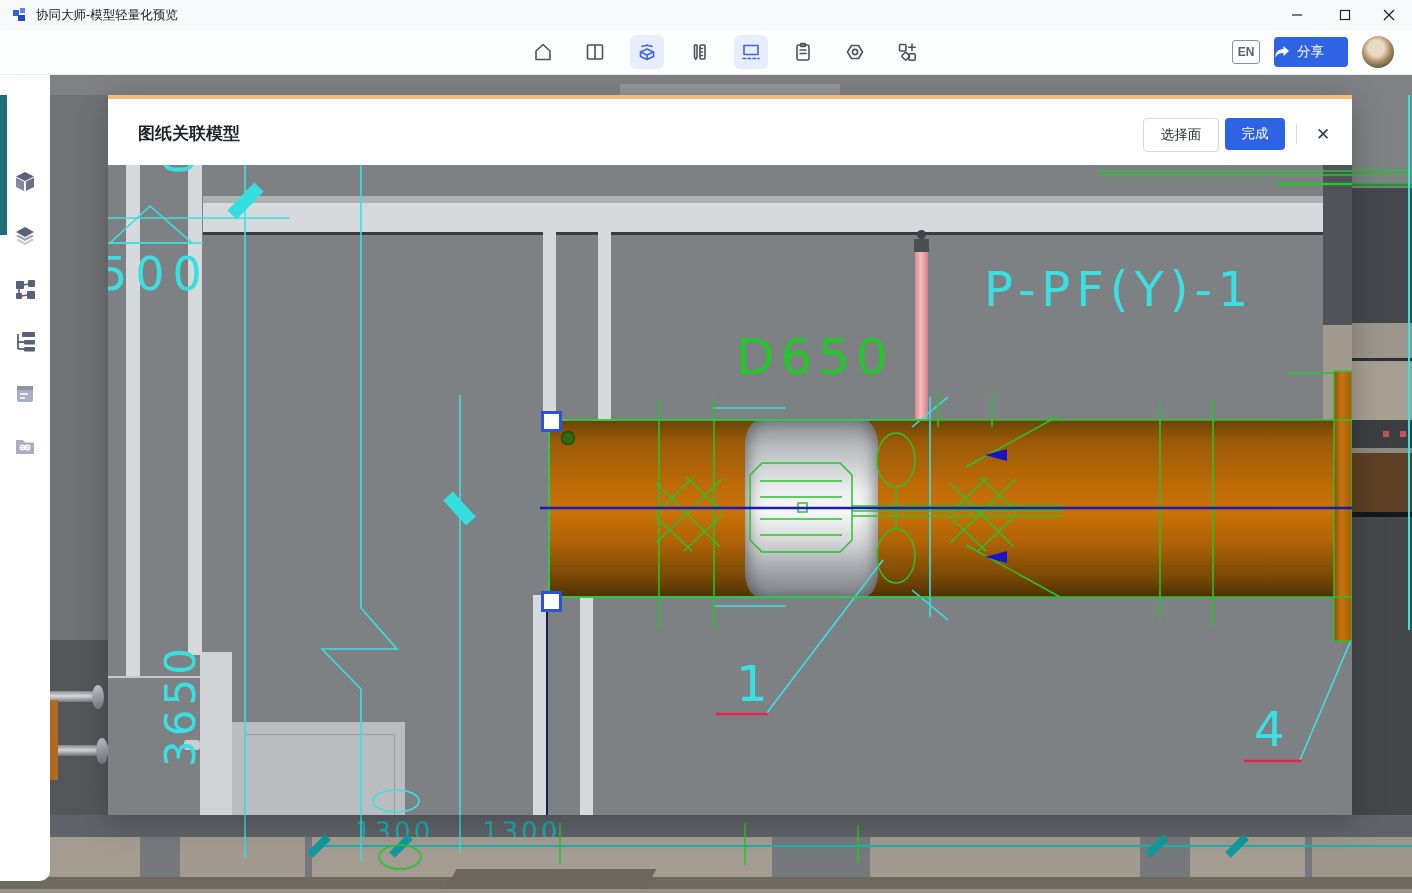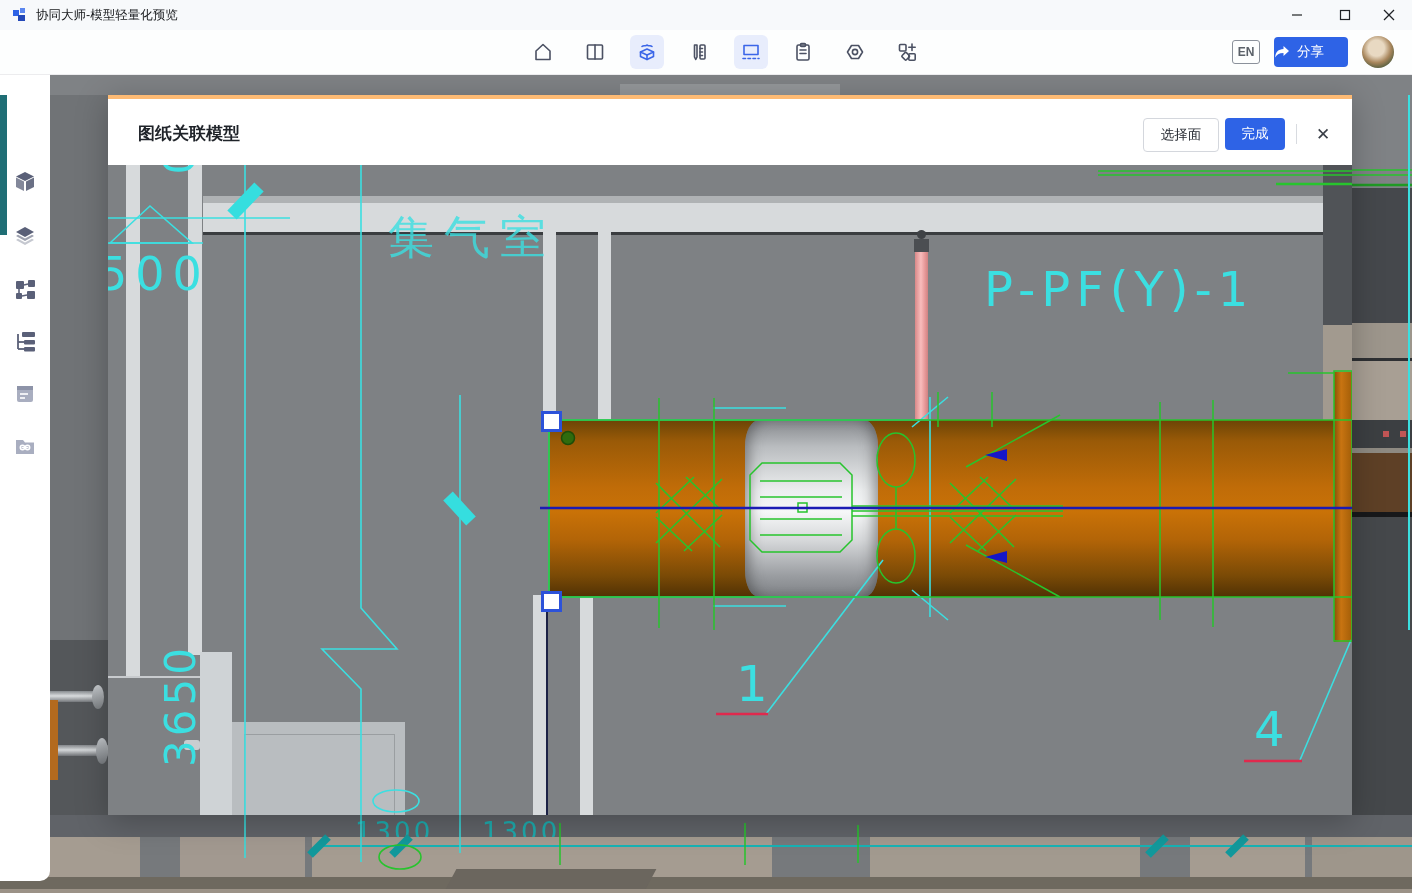--- a/index.html
+++ b/index.html
@@ -394,21 +394,21 @@
         <g fill="#1616c8" stroke="none">
           <polygon points="877,290 899,284 899,296"></polygon>
           <polygon points="877,392 899,386 899,398"></polygon>
         </g>
         <line x1="432" y1="343" x2="1244" y2="343" stroke="#1b1bb4" stroke-width="2.6"></line>
         <circle cx="460" cy="273" r="6.5" fill="#2f6b0d" stroke="#1e4d08" stroke-width="1.5"></circle>
       </svg>
 
       <div class="abs cadtxt" style="left:12px;top:-12px;width:120px;height:44px;font-size:42px;transform:rotate(90deg);letter-spacing:6px;">30</div>
       <div class="abs cadtxt" style="left:-10px;top:72px;font-size:46px;letter-spacing:8px;margin-top:10px;">500</div>
-      <div class="abs cadtxt" style="left:280px;top:42px;font-size:46px;letter-spacing:10px;opacity:.8;">集气室</div>
+      <div class="abs cadtxt green" style="left:628px;top:163px;font-size:50px;letter-spacing:6px;">D650</div>
       <div class="abs cadtxt" style="left:876px;top:96px;font-size:48px;letter-spacing:6px;">P-PF(Y)-1</div>
       <div class="abs cadtxt" style="left:-5px;top:505px;width:150px;height:44px;font-size:42px;letter-spacing:4px;transform:rotate(-90deg);">3650</div>
       <div class="abs cadtxt" style="left:628px;top:490px;font-size:50px;">1</div>
       <div class="abs cadtxt" style="left:1146px;top:536px;font-size:48px;">4</div>
 
       <div class="abs anchor" style="left:433px;top:246px;"></div>
       <div class="abs anchor" style="left:433px;top:426px;"></div>
 
     </div>
   </div>

